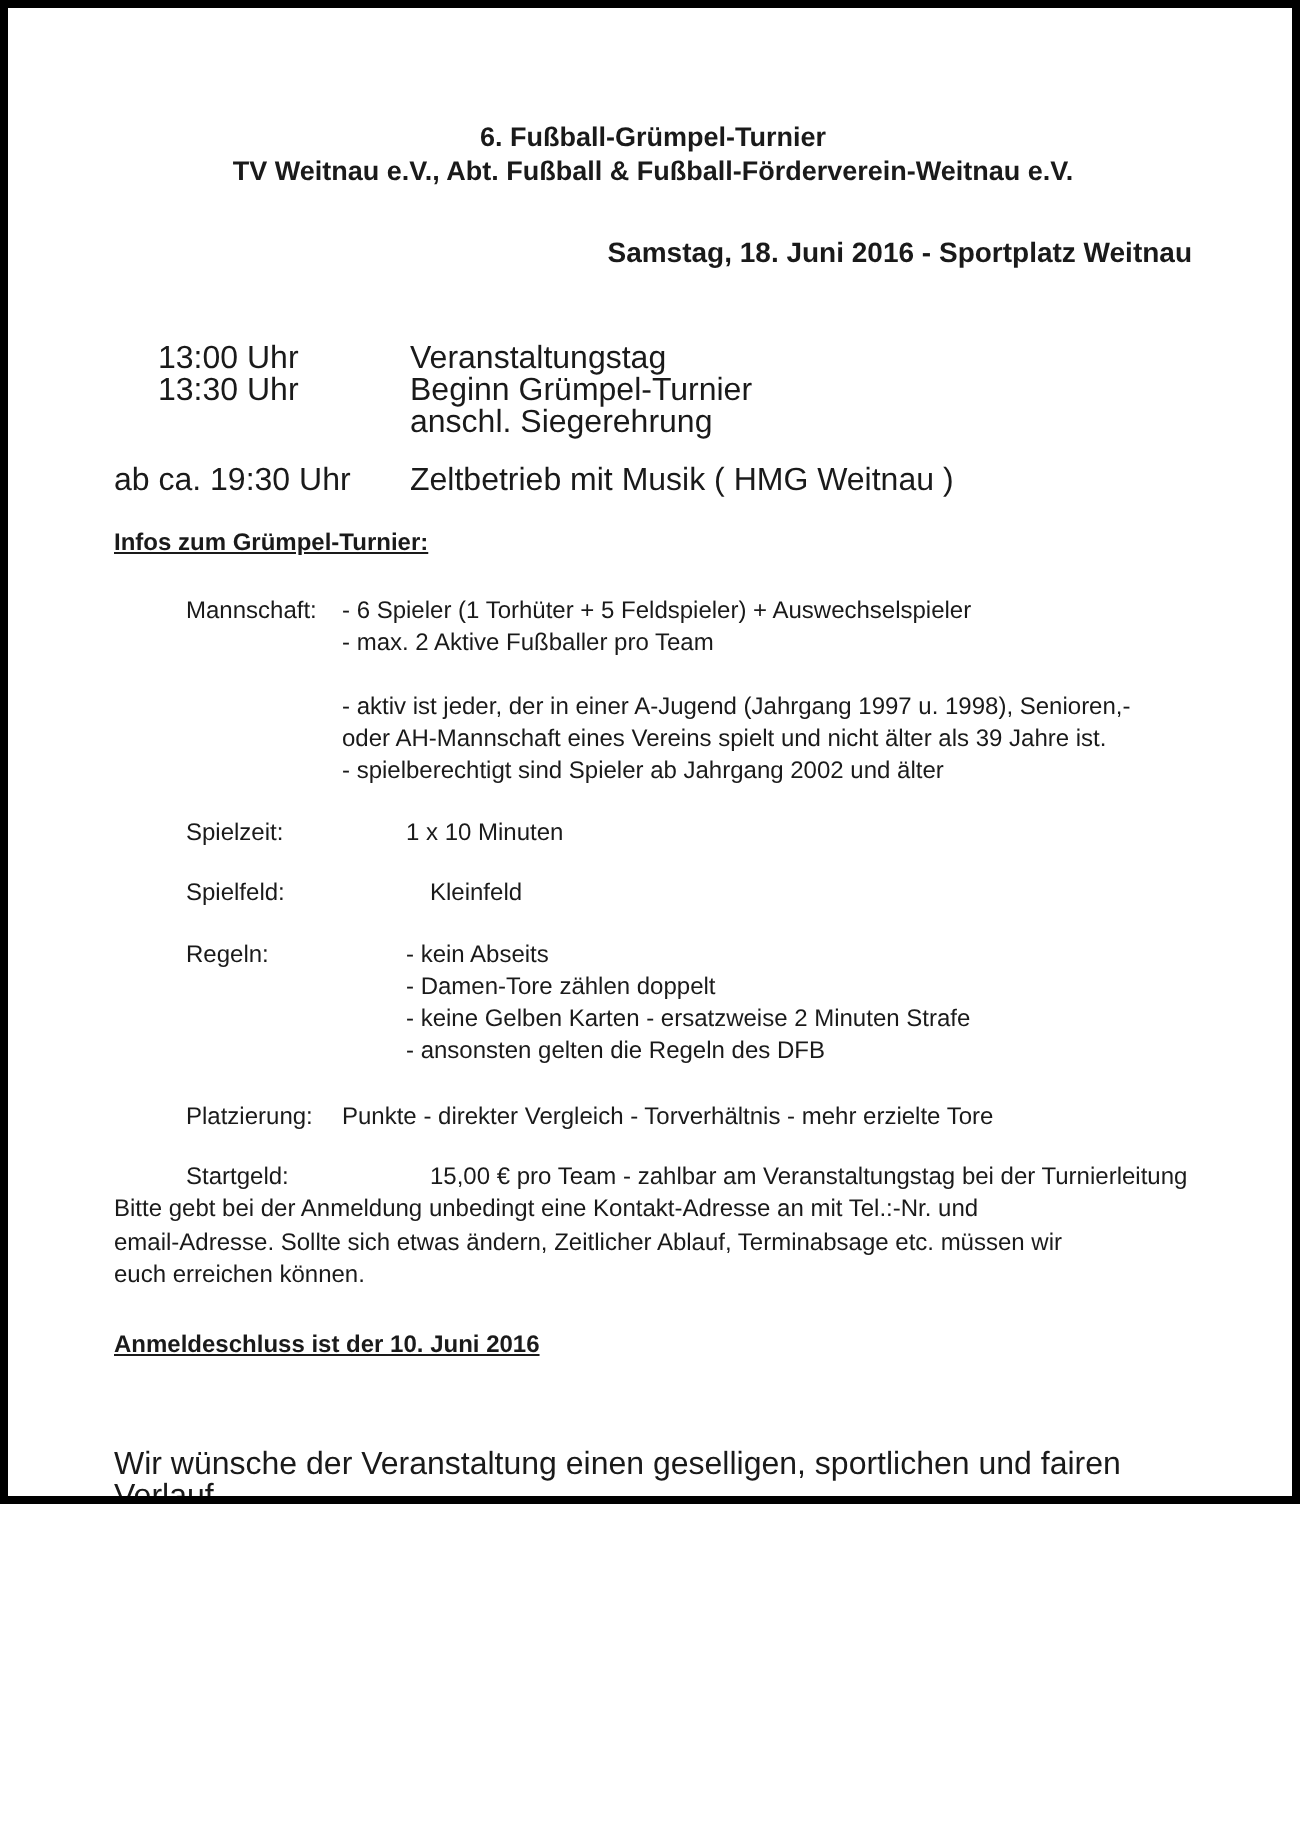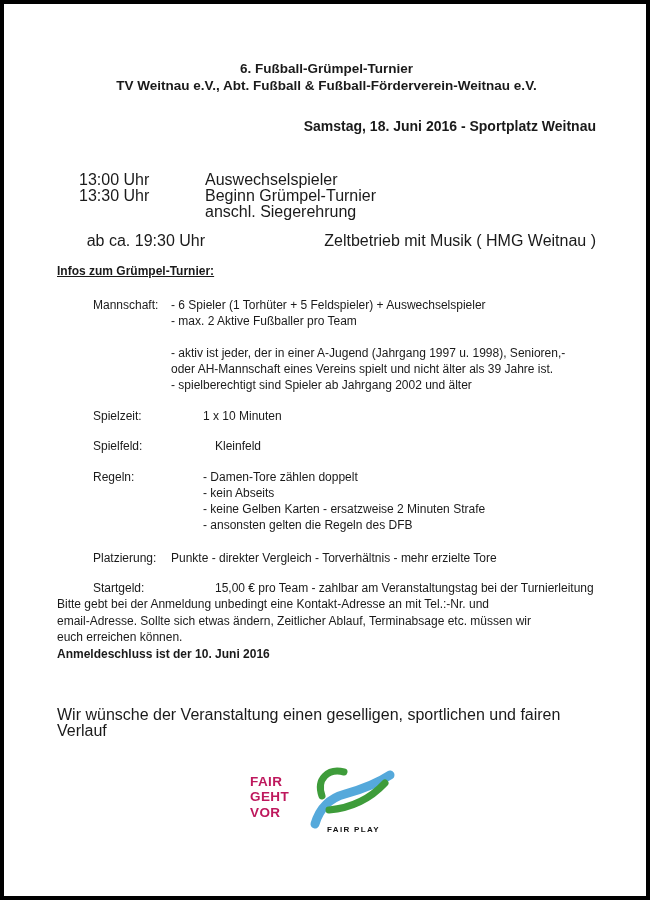--- a/index.html
+++ b/index.html
@@ -4,21 +4,21 @@
 <style>
   * { margin: 0; padding: 0; box-sizing: border-box; }
   html, body { background: #ffffff; }
   body {
     width: 650px;
     font-family: "Liberation Sans", sans-serif;
     color: #1a1a1a;
   }
   .page {
     width: 650px;
-    height: 900px;
+    height: 752px;
     border: 4px solid #000000;
     background: #ffffff;
     overflow: hidden;
   }
   .content {
     padding: 56px 50px 0 53px;
   }
   
   .title-block {
     text-align: center;
@@ -30,43 +30,45 @@
     margin-top: 24px;
     text-align: right;
     font-weight: bold;
     font-size: 14px;
     line-height: 17px;
   }
   
   .schedule { margin-top: 37px; font-size: 16px; line-height: 16px; }
   .sched-row { display: grid; grid-template-columns: 148px 1fr; }
   .sched-row .time.indent { padding-left: 22px; }
-  .sched-row.evening { margin-top: 13px; text-align: right; }
+  .sched-row.evening { margin-top: 13px; }
   
   .info-heading {
     margin-top: 14px;
     font-weight: bold;
     font-size: 12px;
     line-height: 16px;
     text-decoration: underline;
   }
   
   .section { display: grid; grid-template-columns: 78px 1fr; font-size: 12px; line-height: 16px; margin-left: 36px; }
   .section .lines div { min-height: 16px; }
   .gap-above { margin-top: 16px; }
   .mt18 { margin-top: 18px; }
   .mt17 { margin-top: 17px; }
   .mt15 { margin-top: 15px; gap: 32px; }
   .mt14 { margin-top: 14px; gap: 44px; }
   
   .contact-note { font-size: 12px; line-height: 16.5px; }
   .deadline {
+    margin-top: 18px;
     font-weight: bold;
     font-size: 12px;
     line-height: 16px;
+    text-decoration: underline;
   }
   .closing { margin-top: 45px; font-size: 16px; line-height: 16px; }
   
   .logo-row {
     margin-top: 26px;
     margin-left: 193px;
     display: flex;
     align-items: flex-start;
     gap: 10px;
   }
@@ -99,21 +101,21 @@
 
     <div class="title-block">
       <div>6. Fußball-Grümpel-Turnier</div>
       <div>TV Weitnau e.V., Abt. Fußball &amp; Fußball-Förderverein-Weitnau e.V.</div>
     </div>
     <div class="date-line">Samstag, 18. Juni 2016 - Sportplatz Weitnau</div>
 
     <div class="schedule">
       <div class="sched-row">
         <div class="time indent">13:00 Uhr</div>
-        <div class="event">Auswechselspieler</div>
+        <div class="event">Veranstaltungstag</div>
       </div>
       <div class="sched-row">
         <div class="time indent">13:30 Uhr</div>
         <div class="event">Beginn Grümpel-Turnier</div>
       </div>
       <div class="sched-row">
         <div class="time indent"></div>
         <div class="event">anschl. Siegerehrung</div>
       </div>
       <div class="sched-row evening">
@@ -141,22 +143,22 @@
     </div>
 
     <div class="section mt14">
       <div class="label">Spielfeld:</div>
       <div>Kleinfeld</div>
     </div>
 
     <div class="section mt15">
       <div class="label">Regeln:</div>
       <div class="lines">
+        <div>- kein Abseits</div>
         <div>- Damen-Tore zählen doppelt</div>
-        <div>- kein Abseits</div>
         <div>- keine Gelben Karten - ersatzweise 2 Minuten Strafe</div>
         <div>- ansonsten gelten die Regeln des DFB</div>
       </div>
     </div>
 
     <div class="section mt17">
       <div class="label">Platzierung:</div>
       <div>Punkte - direkter Vergleich - Torverhältnis - mehr erzielte Tore</div>
     </div>
 

